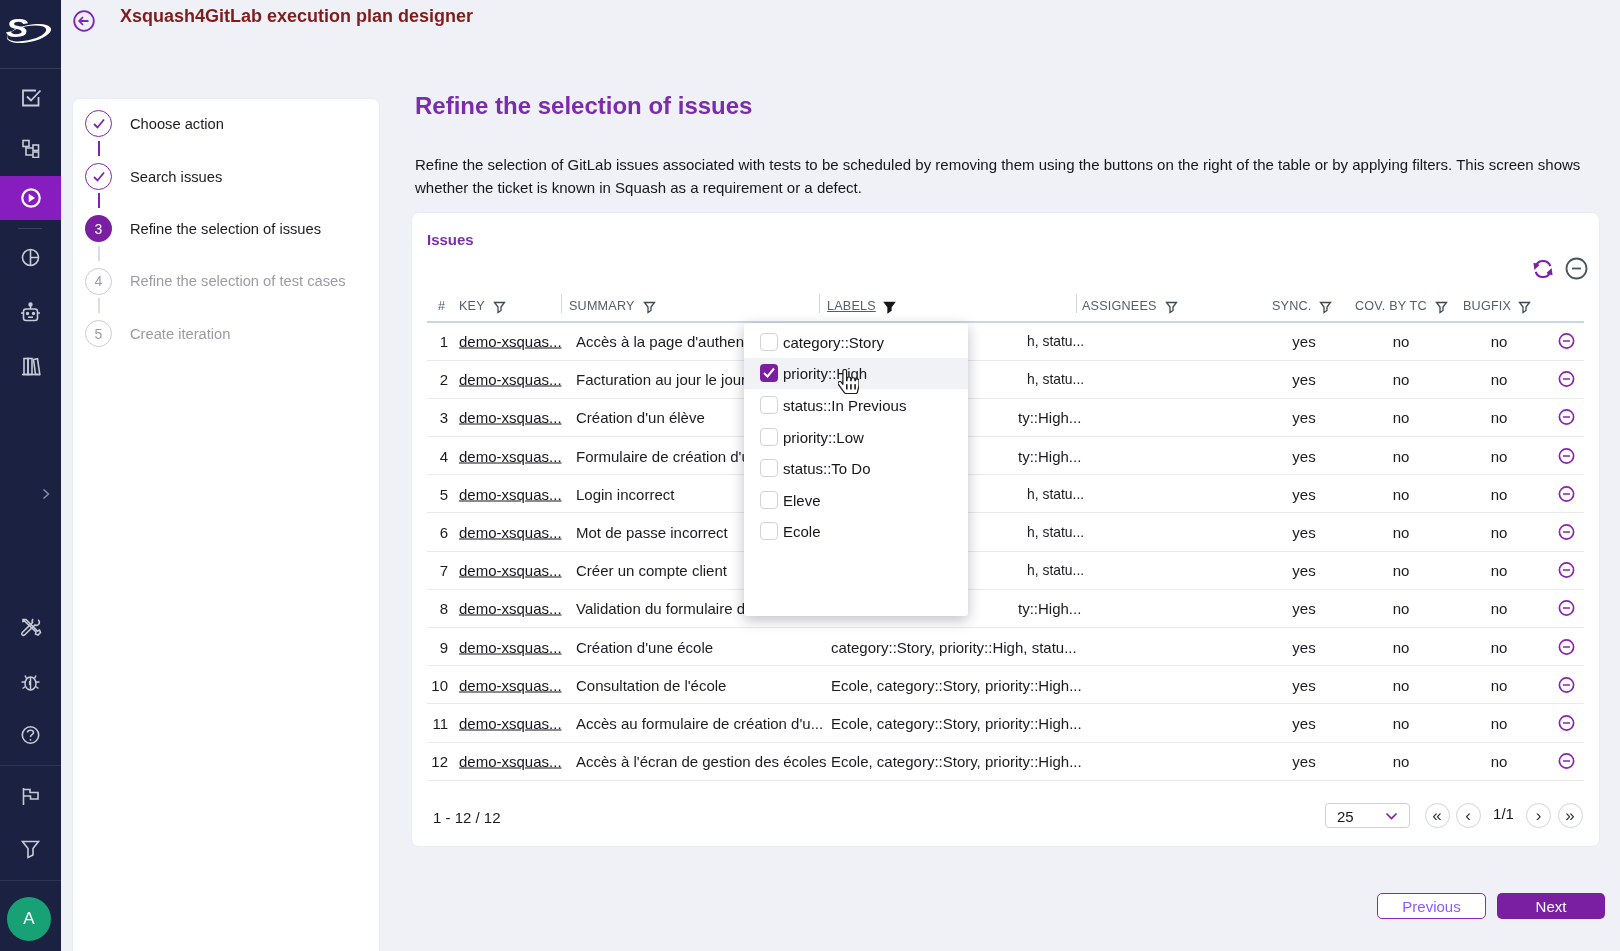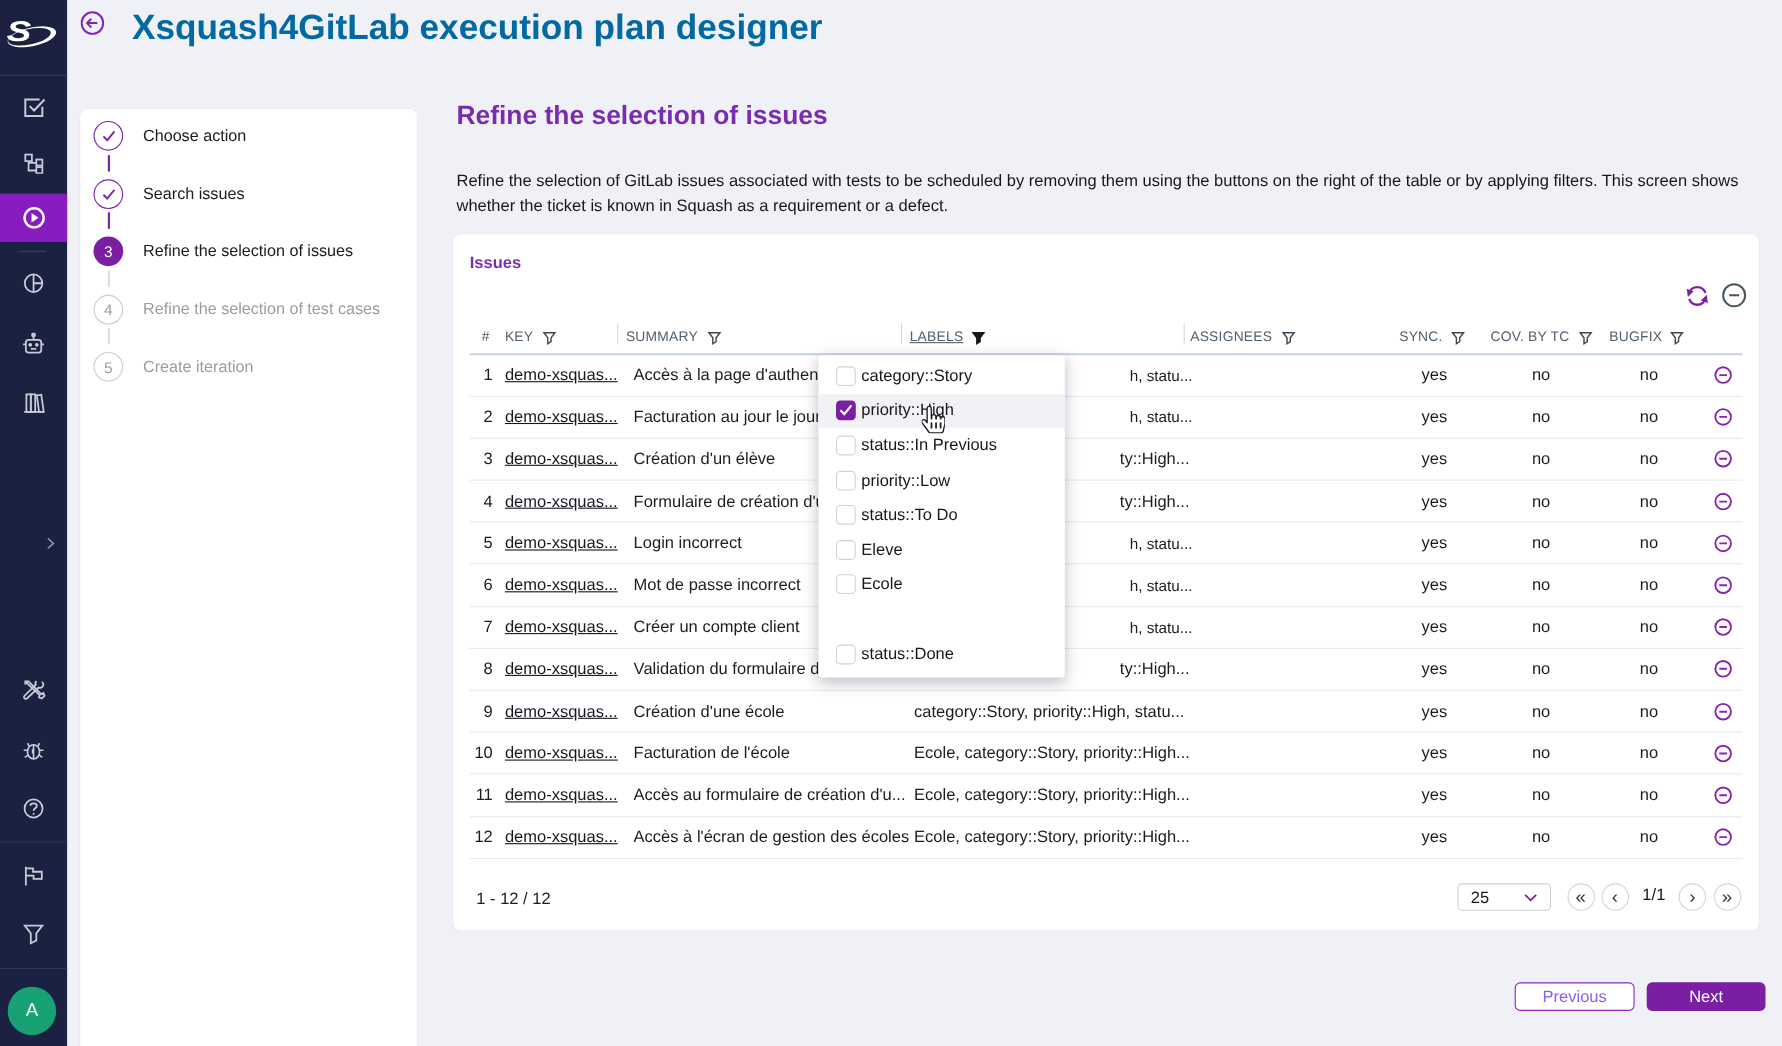--- a/index.html
+++ b/index.html
@@ -24,21 +24,21 @@
 .avatar {
   position:absolute; left:7px; top:897px; width:44px; height:44px;
   border-radius:50%; background:#19a176; color:#fff;
   display:flex; align-items:center; justify-content:center;
   font-size:17px;
 }
 
 .backbtn { position:absolute; left:73px; top:10px; }
 h1.apptitle {
   position:absolute; left:120px; top:6px;
-  font-size:32px; font-weight:bold; color:#0369a1;
+  font-size:18px; font-weight:bold; color:#7f1d1d;
 }
 
 .stepper {
   position:absolute; left:72px; top:98px; width:308px; height:864px;
   background:#fff; border-radius:8px; border:1px solid #e9ecf3;
 }
 .step { position:absolute; left:0; width:100%; }
 .step-circle {
   position:absolute; left:12px; width:27px; height:27px; border-radius:50%;
   display:flex; align-items:center; justify-content:center; font-size:14px;
@@ -443,21 +443,21 @@
       <span class="cell" style="left:948px;width:52px;text-align:center">no</span>
       <span class="cell" style="left:1046px;width:52px;text-align:center">no</span>
       <svg class="minus-ic" style="left:1131px" width="17" height="17" viewBox="0 0 17 17">
         <circle cx="8.5" cy="8.5" r="7.1" stroke="#8a24ad" stroke-width="1.7" fill="none"></circle>
         <path d="M 5 8.5 L 12 8.5" stroke="#8a24ad" stroke-width="1.7"></path>
       </svg>
     </div>
   <div class="row" style="top:453.3px">
       <div class="cell num" style="left:0px">10</div>
       <span class="cell key" style="left:32px">demo-xsquas...</span>
-      <span class="cell" style="left:149px">Facturation de l'école</span>
+      <span class="cell" style="left:149px">Consultation de l'école</span>
       <span class="cell" style="left:404px">Ecole, category::Story, priority::High...</span>
       <span class="cell" style="left:851px;width:52px;text-align:center">yes</span>
       <span class="cell" style="left:948px;width:52px;text-align:center">no</span>
       <span class="cell" style="left:1046px;width:52px;text-align:center">no</span>
       <svg class="minus-ic" style="left:1131px" width="17" height="17" viewBox="0 0 17 17">
         <circle cx="8.5" cy="8.5" r="7.1" stroke="#8a24ad" stroke-width="1.7" fill="none"></circle>
         <path d="M 5 8.5 L 12 8.5" stroke="#8a24ad" stroke-width="1.7"></path>
       </svg>
     </div>
   <div class="row" style="top:491.5px">
@@ -530,21 +530,17 @@
       <span class="dd-label">status::To Do</span>
     </div>
   <div class="dd-item" style="top:161px">
       <div class="dd-check"></div>
       <span class="dd-label">Eleve</span>
     </div>
   <div class="dd-item" style="top:192.6px">
       <div class="dd-check"></div>
       <span class="dd-label">Ecole</span>
     </div>
-  <div class="dd-item" style="top:255.8px">
-      <div class="dd-check"></div>
-      <span class="dd-label">status::Done</span>
-    </div>
 </div>
 
 <svg style="position:absolute;left:838px;top:369px;z-index:20" width="21" height="25" viewBox="0 0 448 512">
   <path fill-rule="evenodd" d="M448 240v96c0 3.084-.356 6.159-1.063 9.162l-32 136C410.686 499.23 394.562 512 376 512H168a40.004 40.004 0 0 1-32.35-16.473l-127.997-176c-12.993-17.866-9.043-42.883 8.822-55.876 17.867-12.994 42.884-9.043 55.877 8.823L104 315.992V40c0-22.091 17.909-40 40-40s40 17.909 40 40v200h8v-40c0-22.091 17.909-40 40-40s40 17.909 40 40v40h8v-24c0-22.091 17.909-40 40-40s40 17.909 40 40v24h8c0-22.091 17.909-40 40-40s40 17.909 40 40zm-256 80h-8v96h8v-96zm88 0h-8v96h8v-96zm88 0h-8v96h8v-96z" fill="#fff" stroke="#1c1c1c" stroke-width="26" stroke-linejoin="round"></path>
 </svg>
 
 </body></html>

